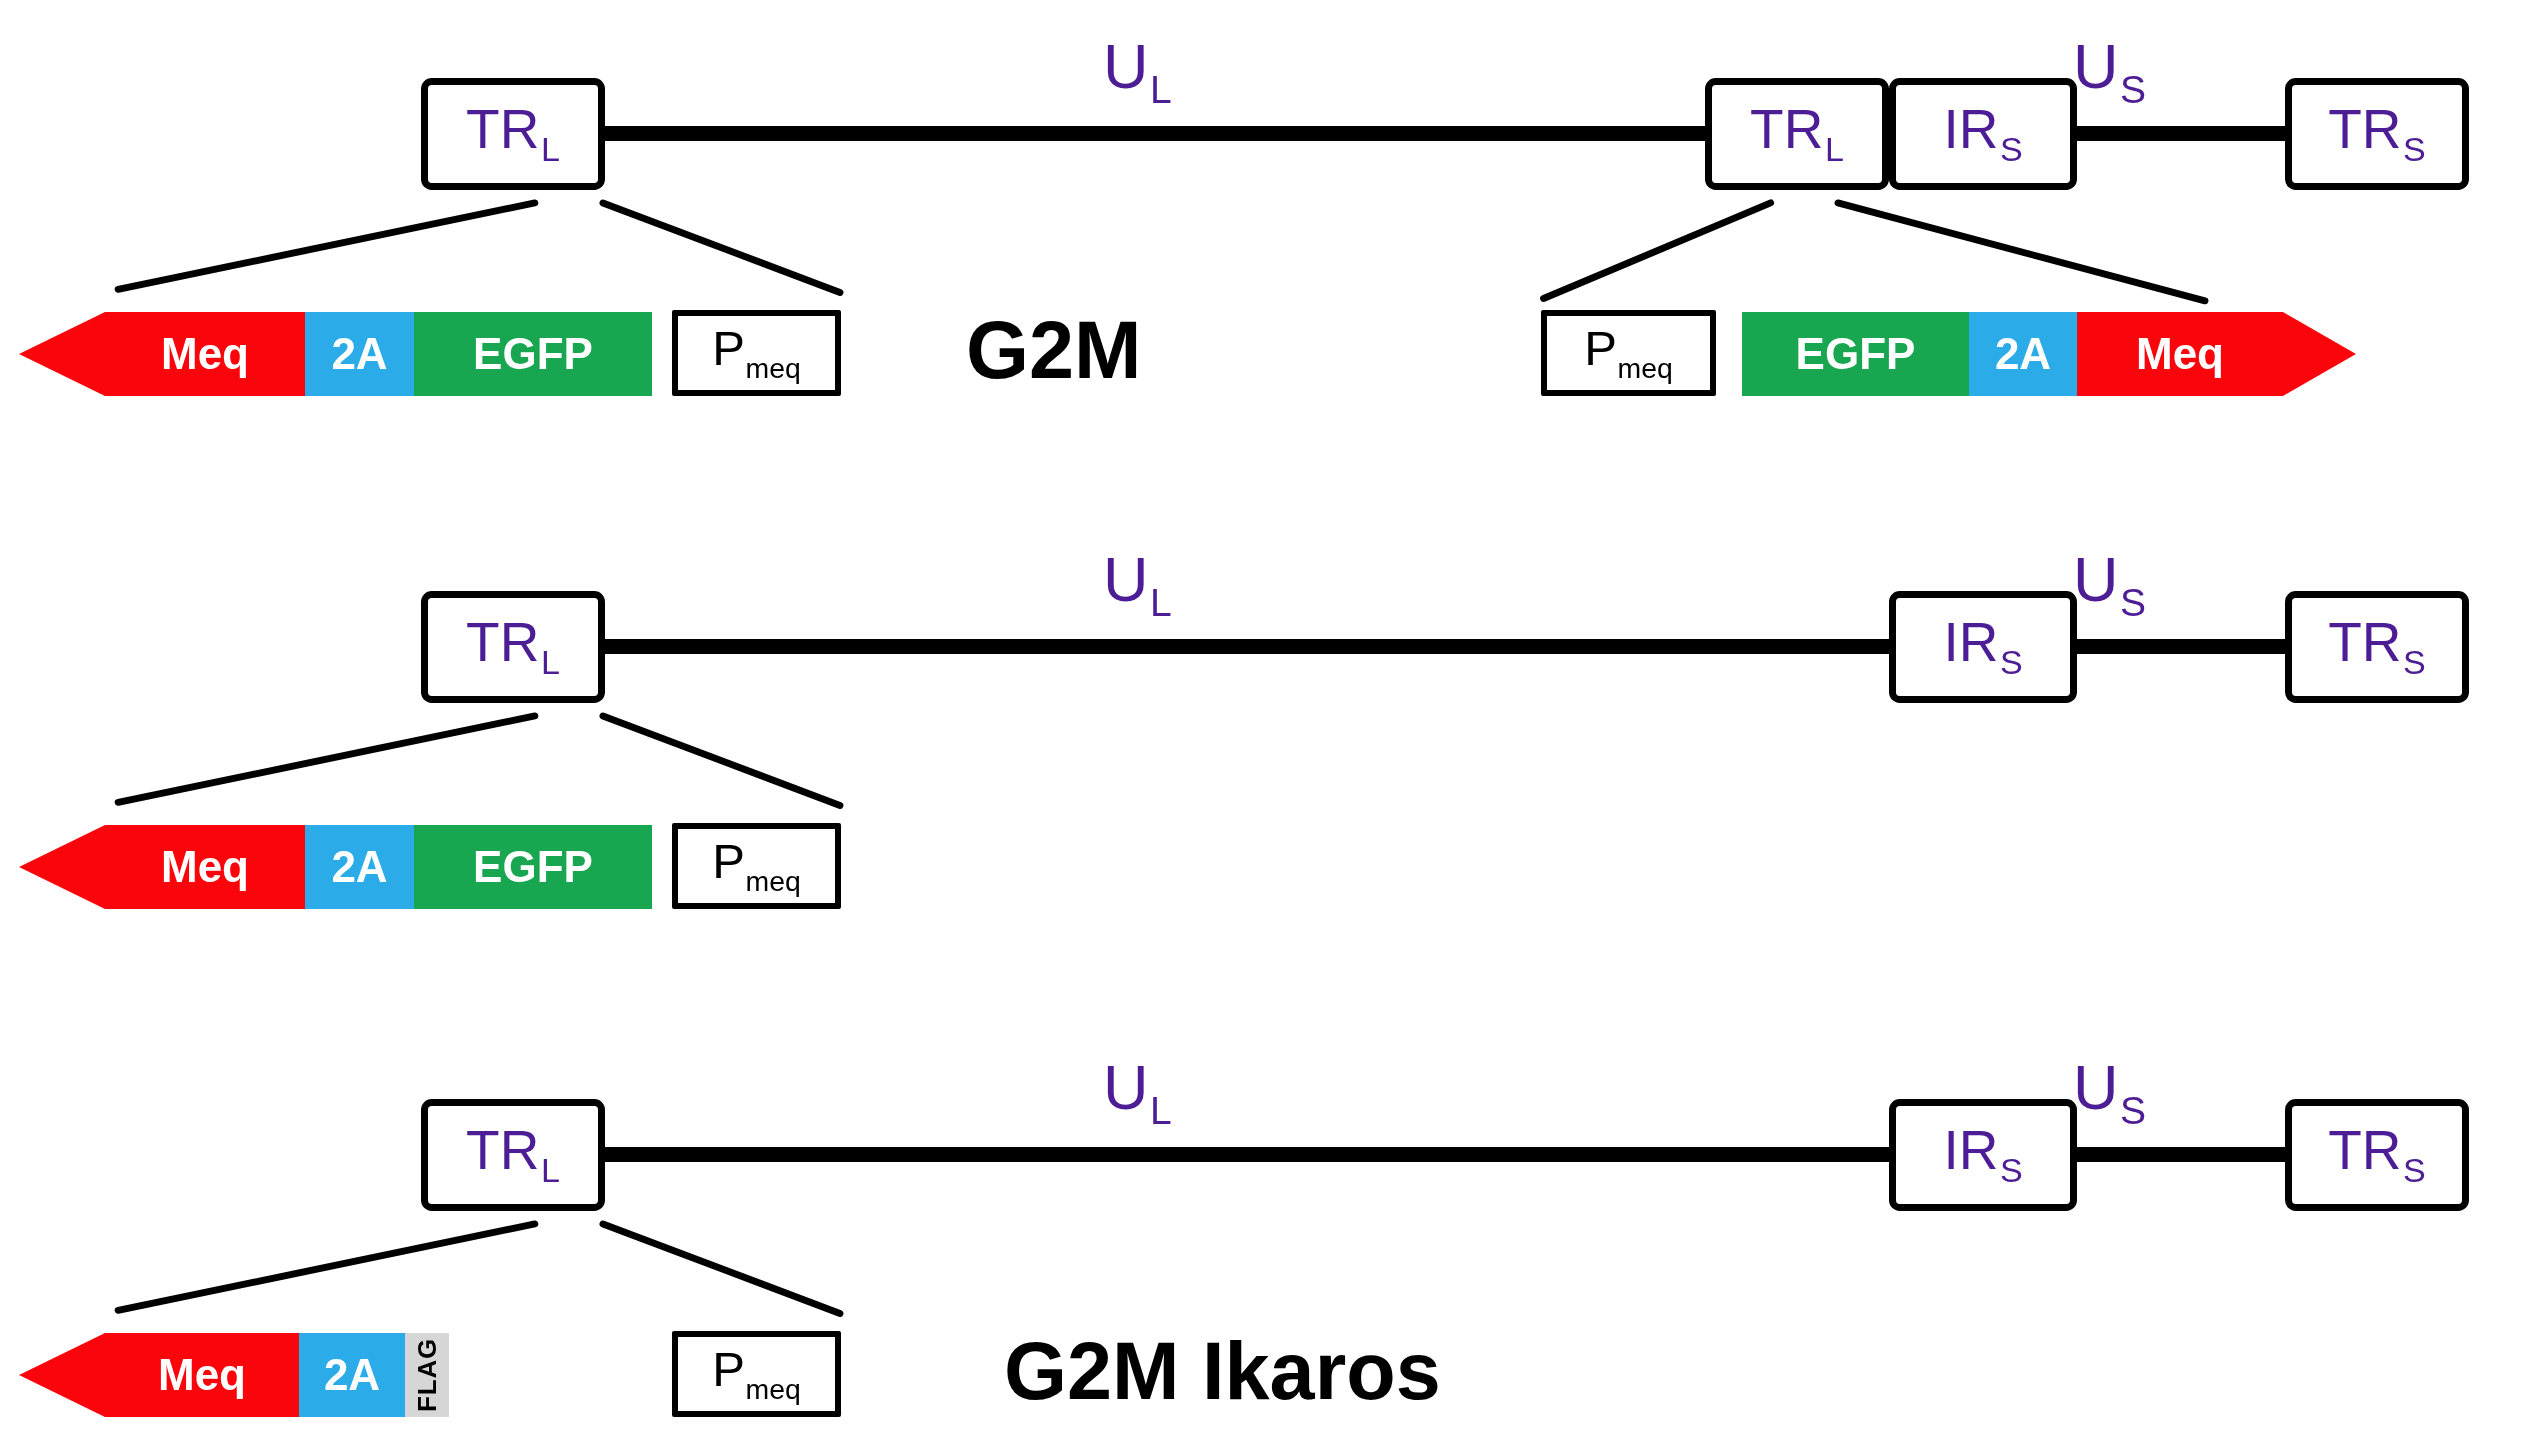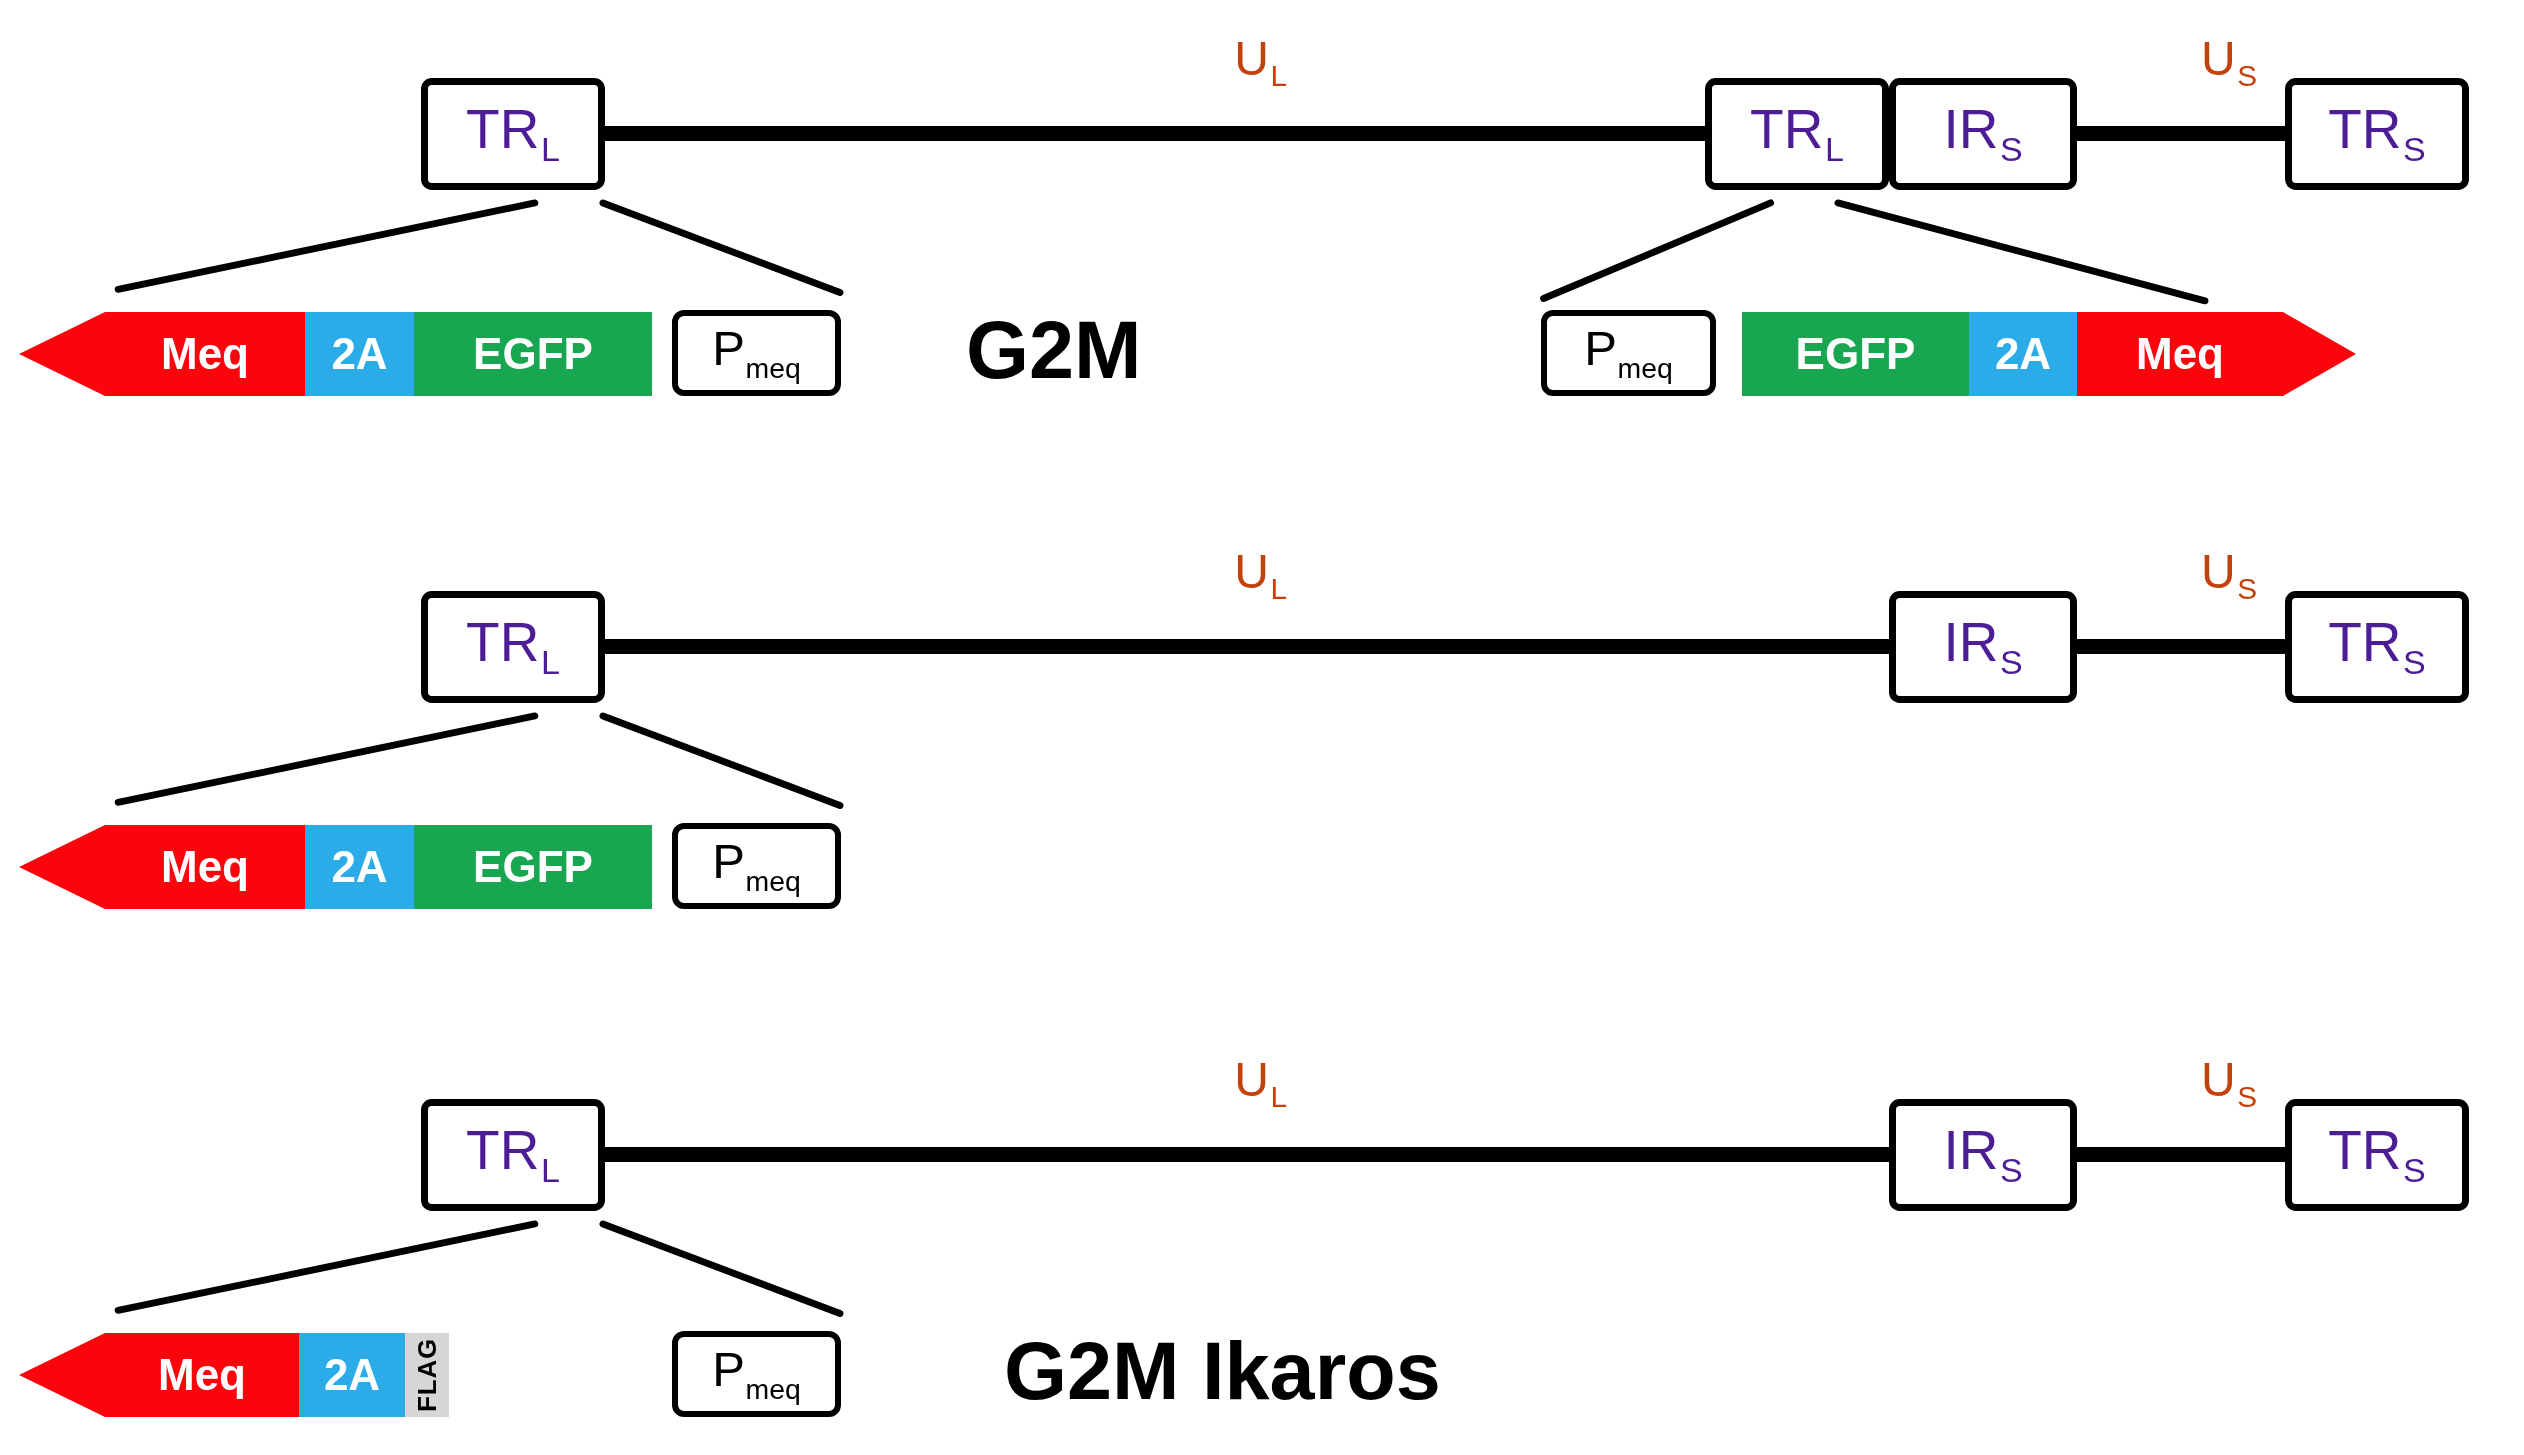--- a/index.html
+++ b/index.html
@@ -41,24 +41,24 @@
     margin-left: 1.5px;
   }
 
   
   .gline { position: absolute; height: 15.3px; background: #000; }
 
   
   .ulabel {
     position: absolute;
     width: 184px;
-    text-align: right;
-    font-size: 48px;
+    text-align: left;
+    font-size: 63px;
     font-weight: 400;
-    color: #c2410c;
+    color: #4c1d95;
     line-height: 1;
   }
 
   
   .fan { position: absolute; left: 0; top: 193px; width: 2525px; height: 130px; }
   .fan line { stroke: #000; stroke-width: 9; stroke-linecap: round; }
 
   
   .seg {
     position: absolute;
@@ -89,21 +89,21 @@
   }
 
   
   .pbox {
     position: absolute;
     top: 310px;
     width: 169px;
     height: 86px;
     box-sizing: border-box;
     border: 6.9px solid #000;
-    border-radius: 12px;
+    border-radius: 2px;
     background: #fff;
     display: flex;
     align-items: center;
     justify-content: center;
   }
   .pbox-label { font-size: 49px; font-weight: 400; color: #000; line-height: 1; }
   .pbox-label .sub { font-size: 0.58em; vertical-align: -0.45em; margin-left: 0.8px; }
 
   
   .title {

